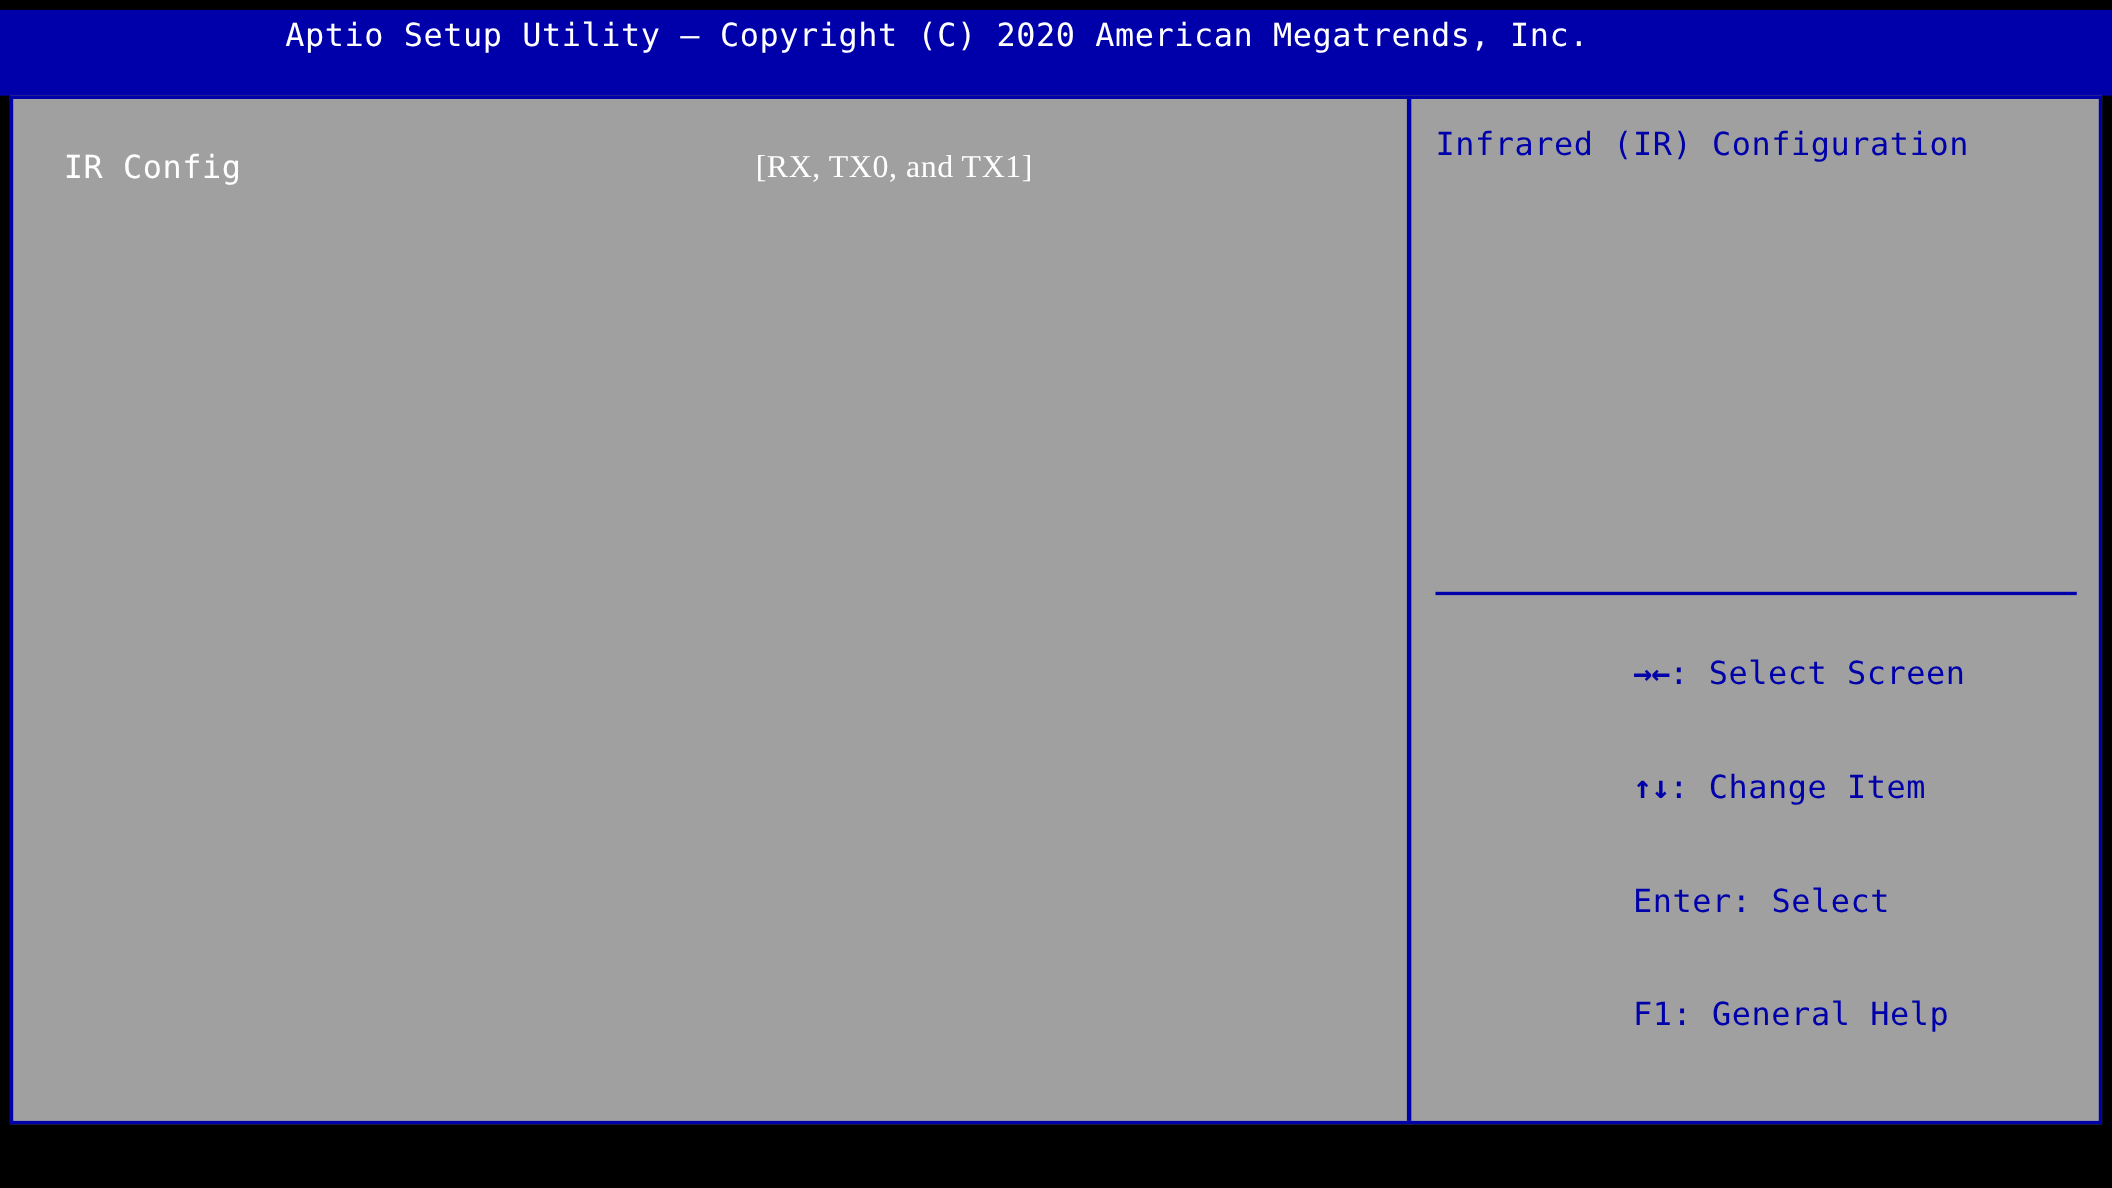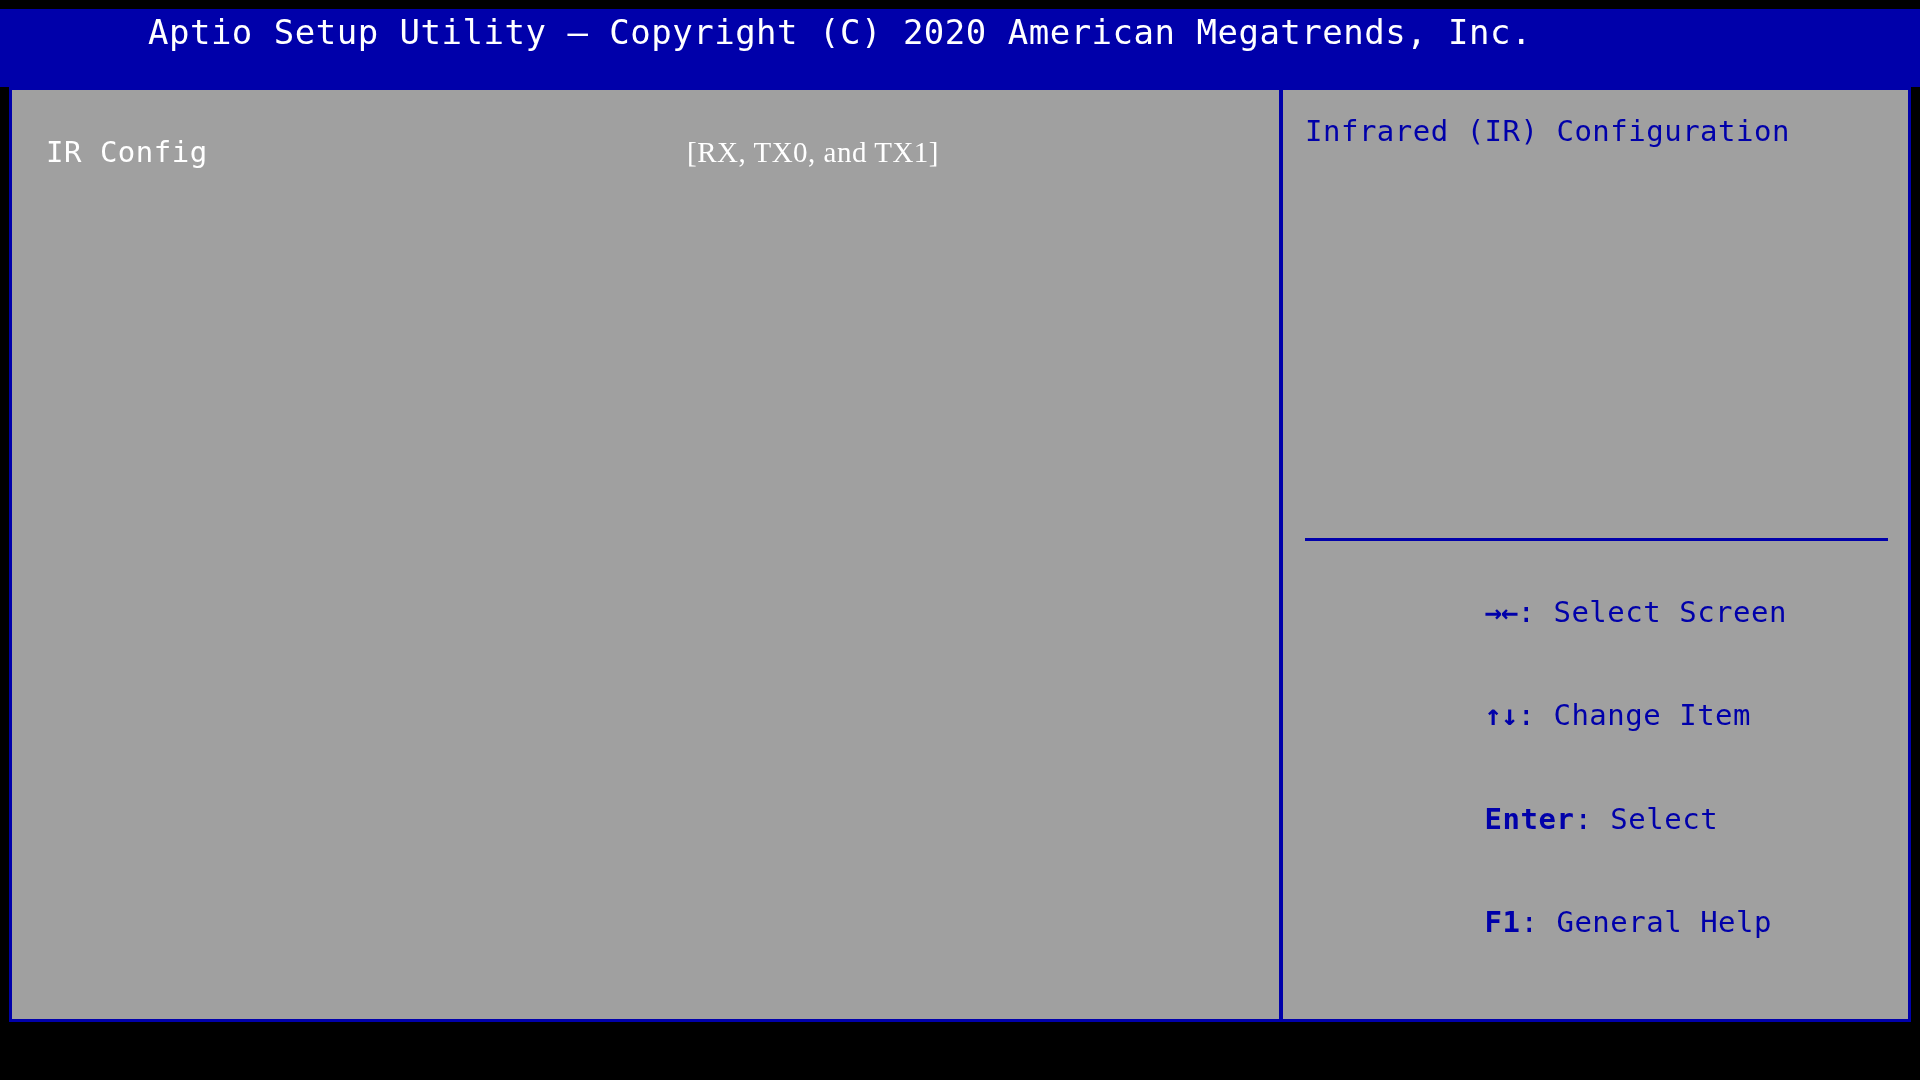--- a/index.html
+++ b/index.html
@@ -28,26 +28,26 @@
   #title-bar {
     position: absolute;
     left: 0;
     top: 9px;
     width: 1920px;
     height: 78px;
     background: #0000aa;
   }
   #title-text {
     position: absolute;
-    left: 0;
+    left: 12px;
     top: 4px;
     width: 1680px;
     text-align: center;
     color: #ffffff;
-    font-size: 34px;
+    font-size: 29px;
     line-height: 38px;
     letter-spacing: 0.5px;
     white-space: pre;
   }
   #tab-strip {
     position: absolute;
     left: 0;
     top: 42px;
     width: 1920px;
     height: 36px;
@@ -106,21 +106,21 @@
     margin-top: 45px;
     padding: 0 34px 0 46px;
     color: #ffffff;
     font-size: 29px;
     line-height: 34px;
     letter-spacing: 0.5px;
     white-space: pre;
   }
   .setting-label {
     position: absolute;
-    left: 34px;
+    left: 46px;
     top: 0;
   }
   .setting-value {
     position: absolute;
     right: 340px;
     top: 0;
     text-align: left;
     font-family: Liberation Serif, serif;
   }
 
@@ -157,21 +157,21 @@
     width: 600px;
   }
   .legend-row {
     color: #0000aa;
     font-size: 29px;
     line-height: 34.5px;
     letter-spacing: 0.5px;
     white-space: pre;
   }
   .legend-key {
-    font-weight: bold;
+    font-weight: normal;
   }
   .legend-key.arrows {
     font-weight: bold;
     letter-spacing: -1px;
   }
 
   
   #version-bar {
     position: absolute;
     left: 0;

